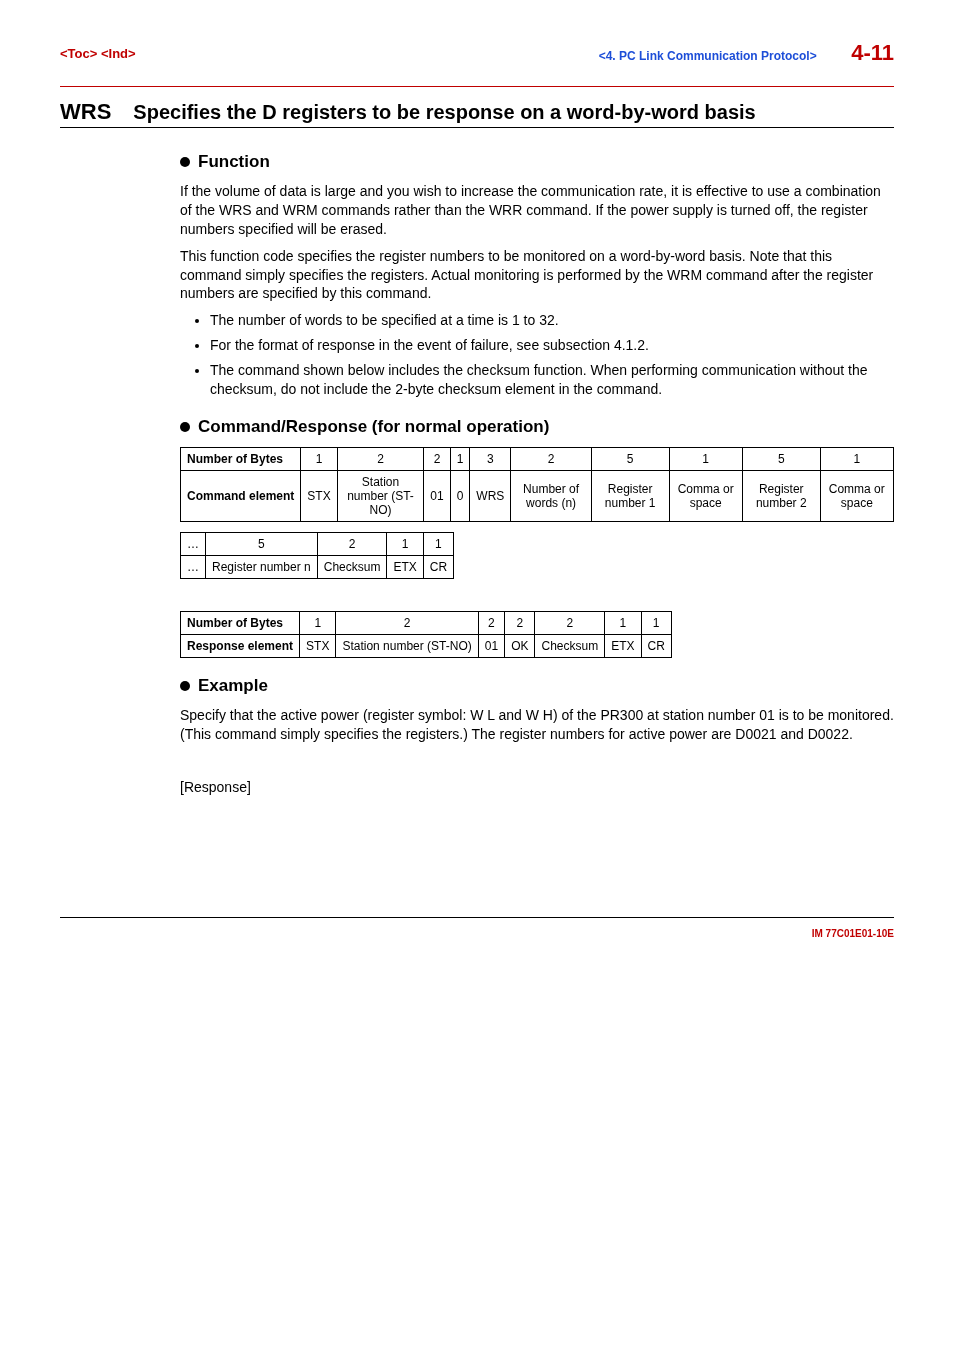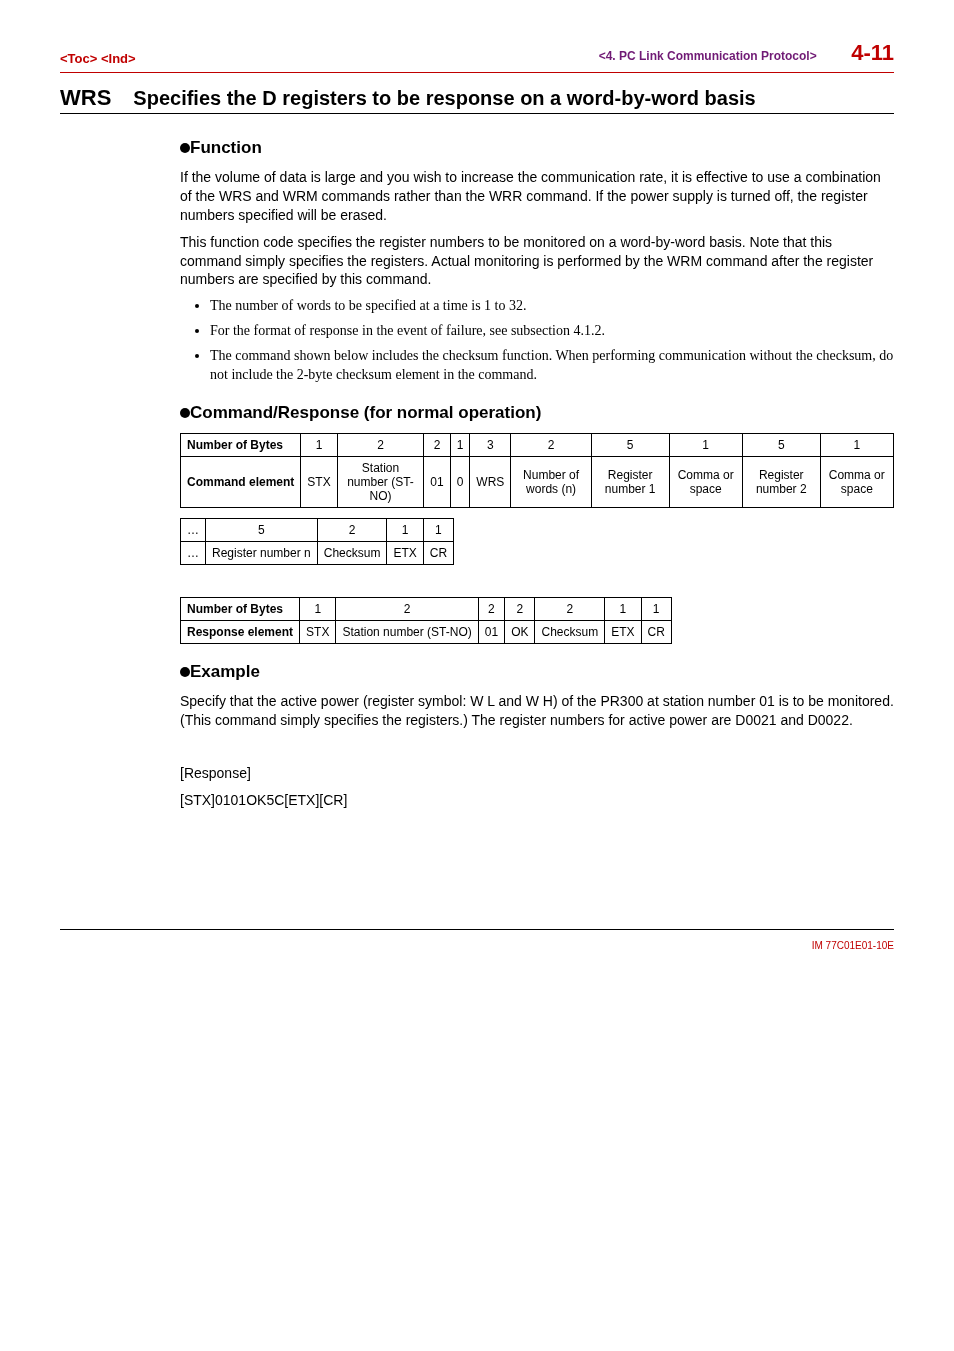--- a/index.html
+++ b/index.html
@@ -12,74 +12,74 @@
   .page {
     width: 954px;
     min-height: 1351px;
     margin: 0 auto;
     padding: 40px 60px 30px 60px;
     position: relative;
   }
   .hdr {
     display: flex;
     justify-content: space-between;
-    align-items: flex-end;
-    margin-bottom: 6px;
+    align-items: center;
+    margin-bottom: 20px;
   }
   .hdr-left { color: #c00000; font-weight: bold; font-size: 13px; }
   .hdr-right { }
-  .hdr-chapter { color: #701a75; font-weight: bold; font-size: 12px; margin-right: 30px; }
+  .hdr-chapter { color: #1d4ed8; font-weight: bold; font-size: 12px; margin-right: 30px; }
   .hdr-page { color: #c00000; font-weight: bold; font-size: 22px; }
   .hr-top { border: none; border-top: 1px solid #c00000; margin: 0 0 12px 0; }
   .section-title {
     display: flex;
     align-items: baseline;
     gap: 22px;
     border-bottom: 1.5px solid #000;
     padding-bottom: 2px;
     margin-bottom: 24px;
   }
   .section-code { font-weight: bold; font-size: 22px; }
   .section-desc { font-weight: bold; font-size: 20px; }
   .content { padding-left: 120px; }
   .sub-h {
     font-weight: bold;
     font-size: 17px;
     margin: 18px 0 10px 0;
     display: flex;
     align-items: center;
-    gap: 0;
+    gap: 8px;
   }
   .bullet-circ {
     display: inline-block;
     width: 10px; height: 10px;
     background: #000; border-radius: 50%;
   }
   p.body { font-size: 14px; line-height: 1.35; margin: 8px 0; }
-  ul.dots { list-style: disc; padding-left: 30px; font-size: 14px; line-height: 1.35; margin: 8px 0; font-family: Liberation Serif, serif; }
+  ul.dots { list-style: disc; padding-left: 30px; font-size: 14px; line-height: 1.35; margin: 8px 0; }
   ul.dots li { margin: 6px 0; }
 
   table.spec {
     border-collapse: collapse;
     font-size: 12px;
     margin: 10px 0 4px 0;
   }
   table.spec td, table.spec th {
     border: 1px solid #000;
     padding: 4px 6px;
     text-align: center;
     vertical-align: middle;
     font-weight: normal;
     margin-left: 36px;
   }
   table.spec .lbl { font-weight: bold; text-align: left; white-space: nowrap; }
   .cont-label { font-size: 13px; margin: 6px 0 2px 0; }
 
   .hr-bottom { border: none; border-top: 1.5px solid #000; margin-top: 120px; margin-bottom: 10px; }
-  .footer { text-align: right; color: #c00000; font-size: 10px; }
+  .footer { text-align: right; color: #c00000; font-size: 10px; font-weight: bold; }
 </style>
 </head>
 <body>
 
 <div class="page">
 
   <div class="hdr">
     <div class="hdr-left">&lt;Toc&gt; &lt;Ind&gt;</div>
     <div class="hdr-right">
       <span class="hdr-chapter">&lt;4.  PC Link Communication Protocol&gt;</span>
@@ -193,20 +193,19 @@
     </tbody>
       </table>
 
     <div class="sub-h">
       <span class="bullet-circ"></span>
       <span>Example</span>
     </div>
     <p class="body">Specify that the active power (register symbol: W L and W H) of the PR300 at station number 01 is to be monitored. (This command simply specifies the registers.) The register numbers for active power are D0021 and D0022.</p>
     <br>
     <p class="body">[Response]</p>
-    <p class="body">[STX]0101OK5C[ETX][CR]</p>
 
   </div>
 
   <hr class="hr-bottom">
   <div class="footer">IM 77C01E01-10E</div>
 
 </div>
 
 </body></html>

